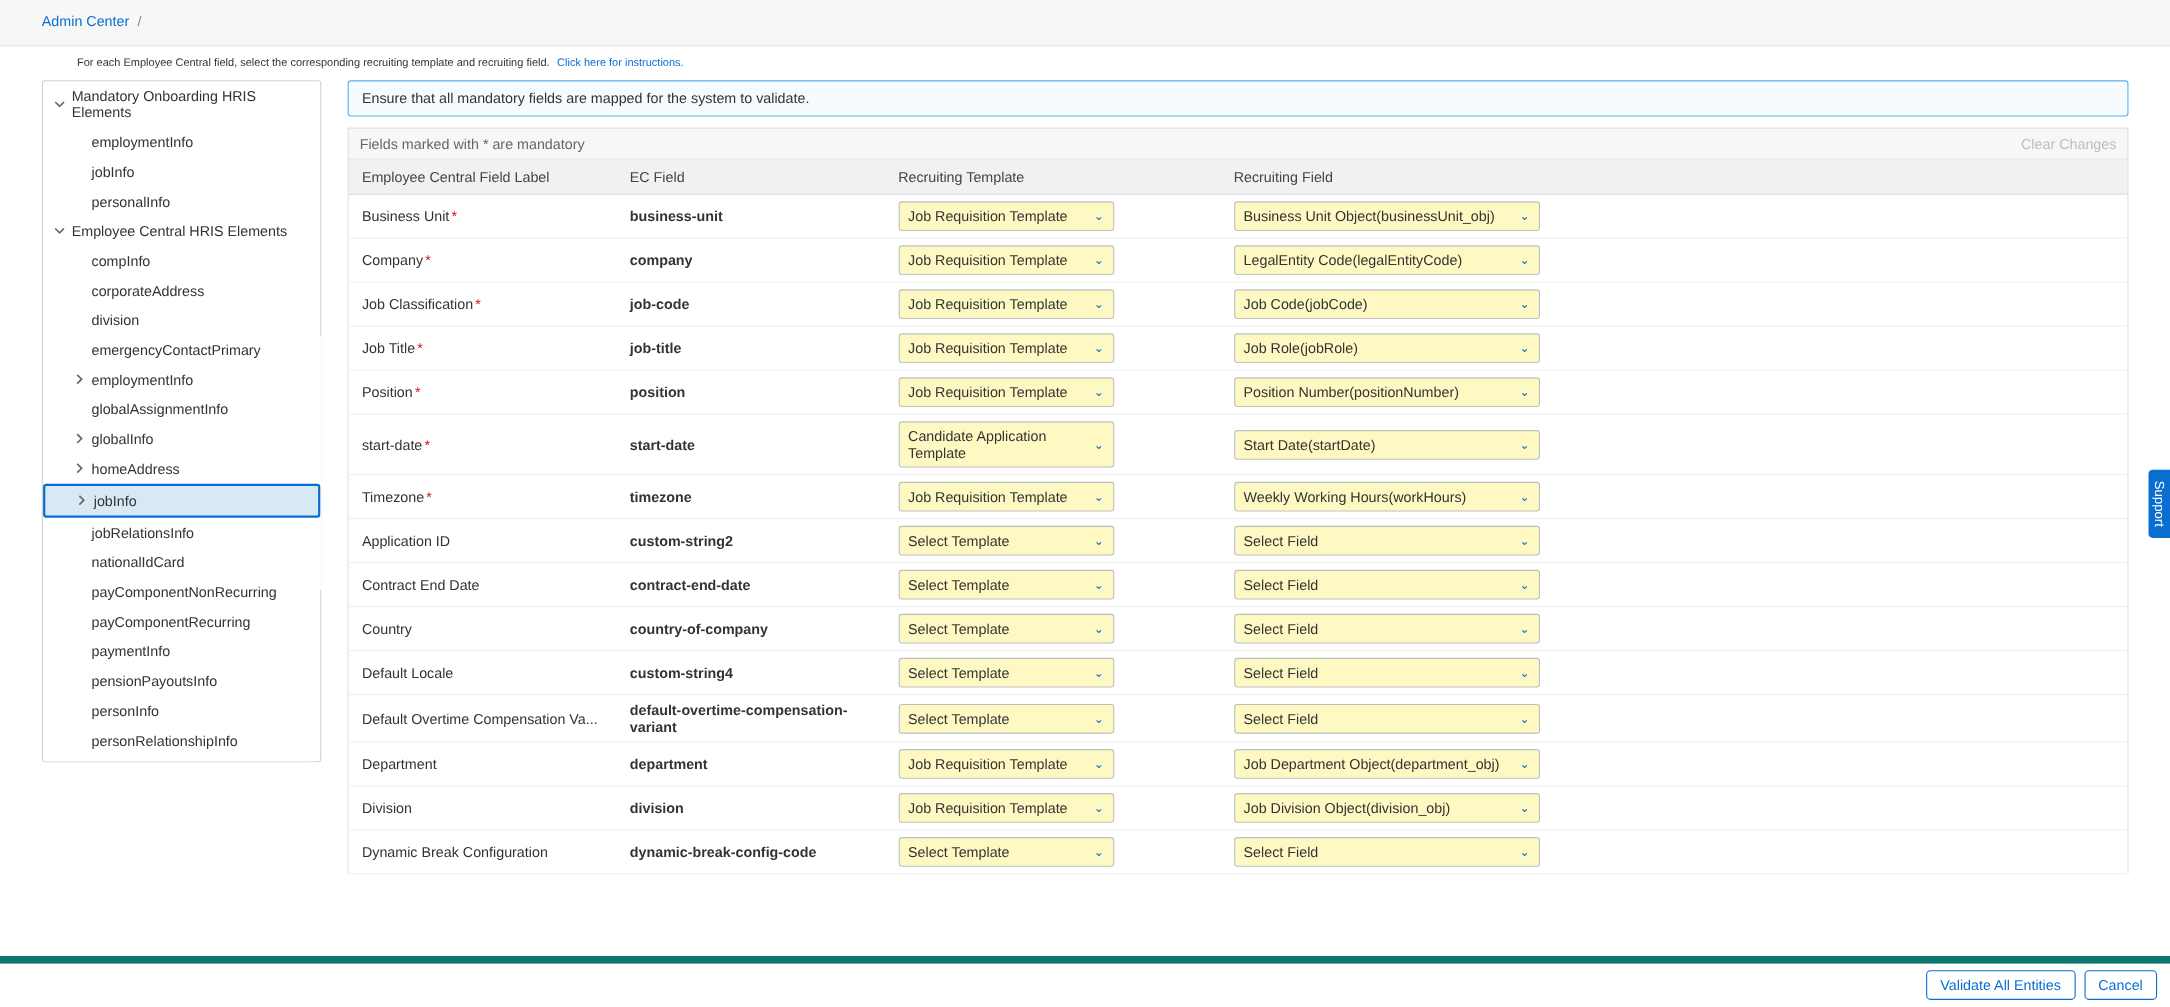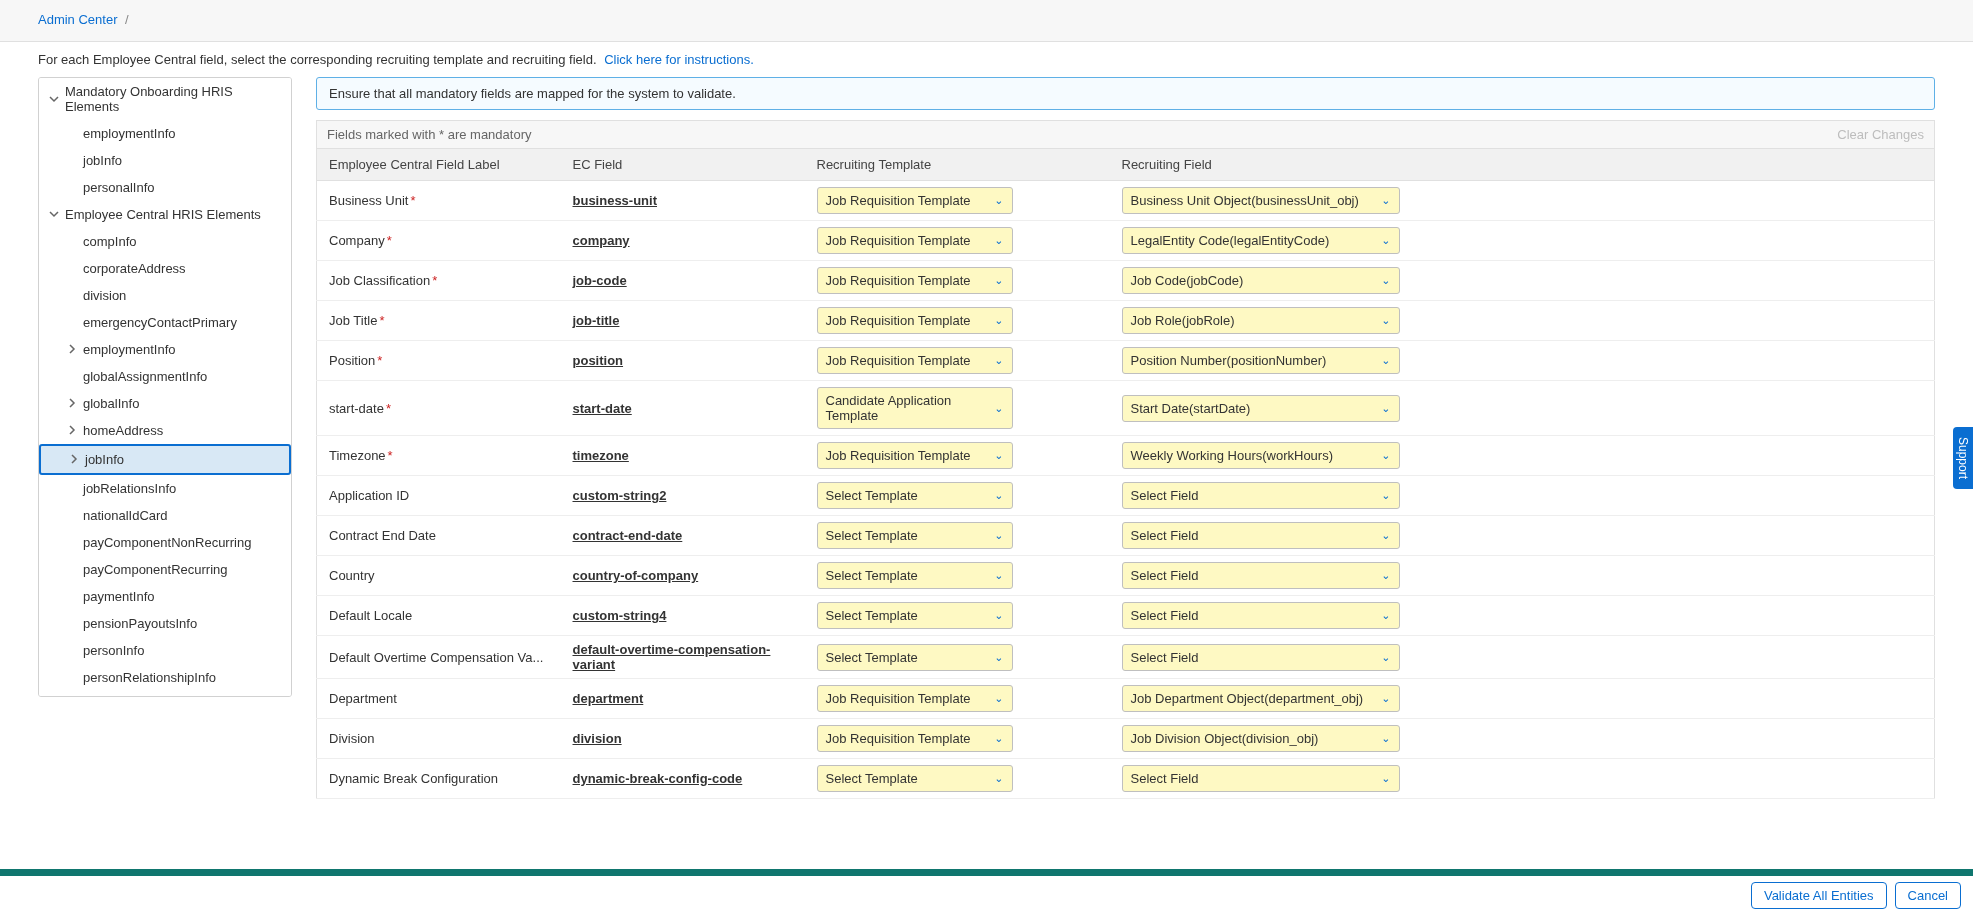--- a/index.html
+++ b/index.html
@@ -10,22 +10,23 @@
   background: #f7f7f7;
   padding: 12px 38px 14px;
   border-bottom: 1px solid #e0e0e0;
 }
 .breadcrumb { font-size: 13px; margin-bottom: 0; }
 .breadcrumb .sep { margin: 0 4px; color: #888; }
 .page-title { font-size: 22px; font-weight: 400; color: #333; }
 
 .subhead {
   padding: 10px 38px;
-  font-size: 13px;
+  font-size: 10px;
   color: #333;
+  margin-left: 32px;
 }
 .subhead a { margin-left: 4px; }
 
 .content {
   display: flex;
   padding: 0 38px;
   align-items: flex-start;
   gap: 24px;
 }
 
@@ -114,21 +115,21 @@
   color: #444;
   border-bottom: 1px solid #e0e0e0;
 }
 .table td {
   padding: 6px 12px;
   border-bottom: 1px solid #eee;
   vertical-align: middle;
   font-size: 13px;
 }
 .req { color: #c22; margin-left: 2px; }
-.ec-field { font-weight: bold; color: #333; text-decoration: underline; }
+.ec-field { font-weight: bold; color: #333; }
 
 .dropdown {
   display: flex;
   align-items: center;
   justify-content: space-between;
   border: 1px solid #bfbfbf;
   border-radius: 3px;
   padding: 5px 8px;
   width: 196px;
   background: #fef9c3;

